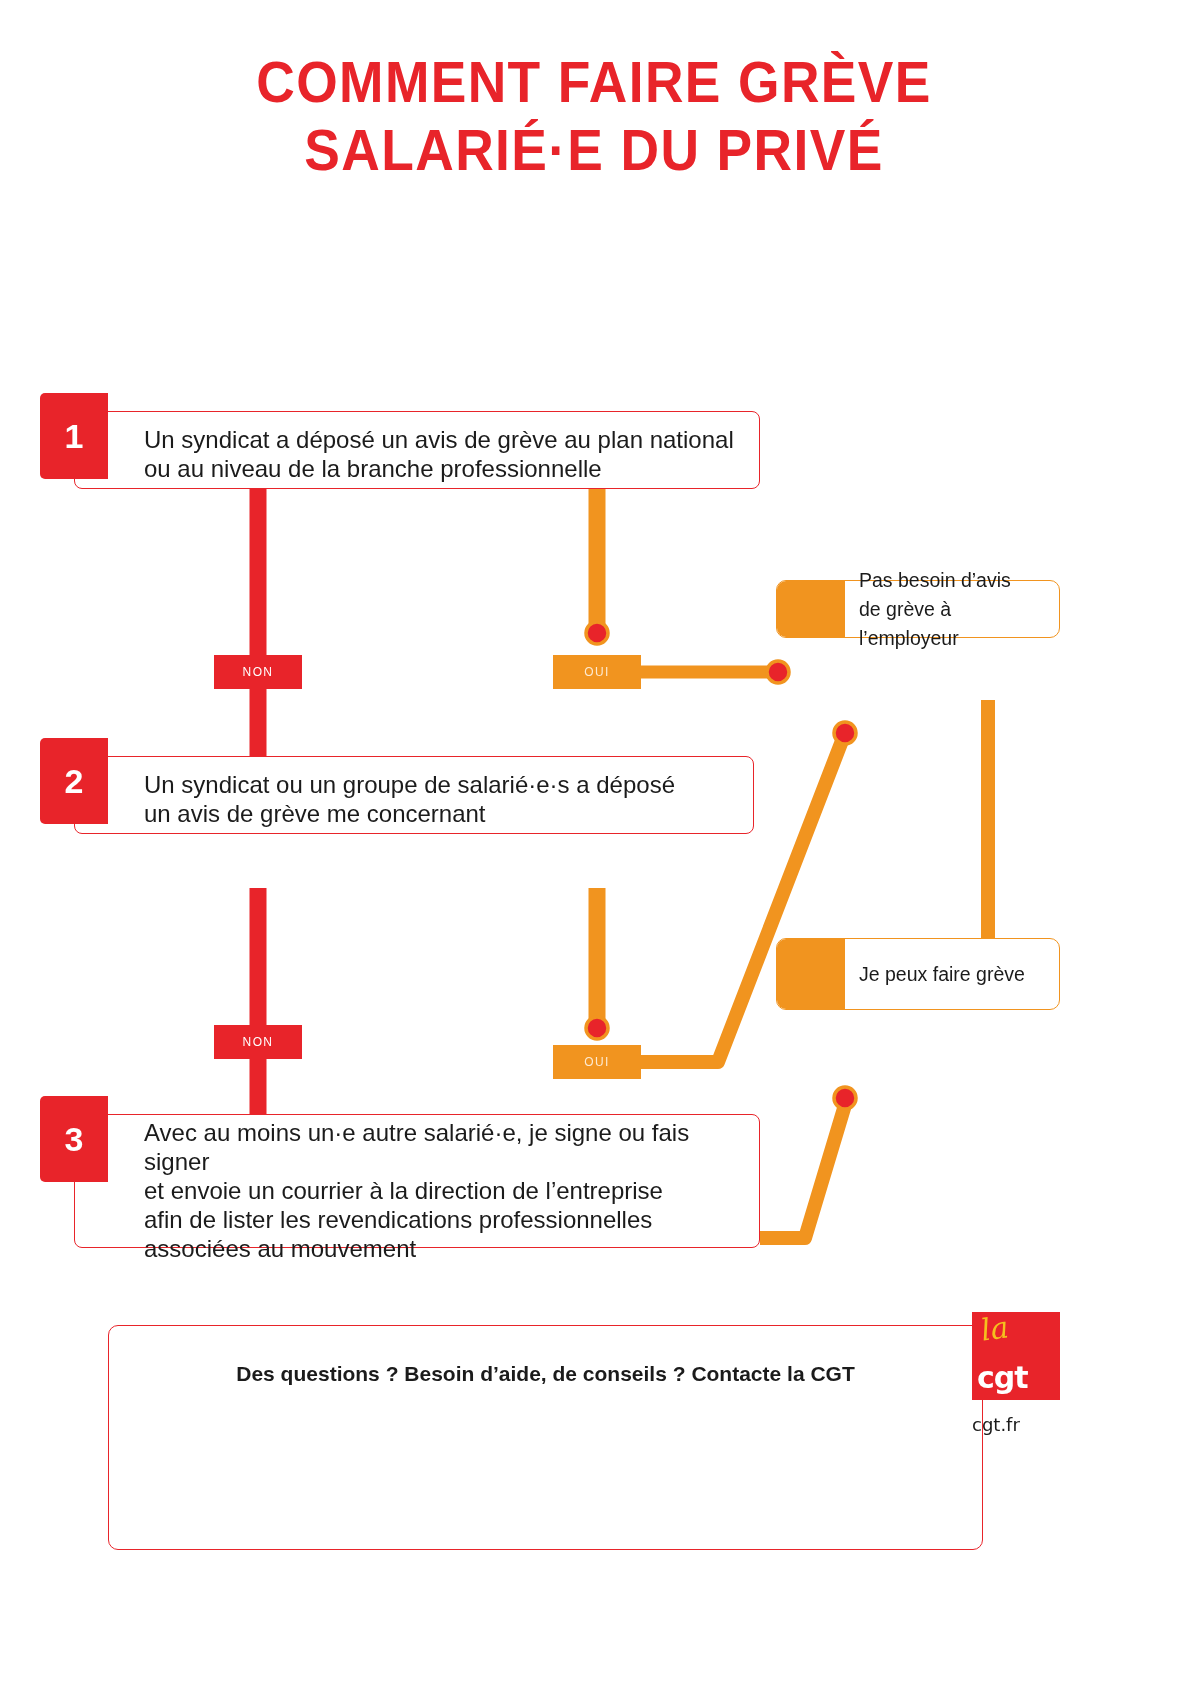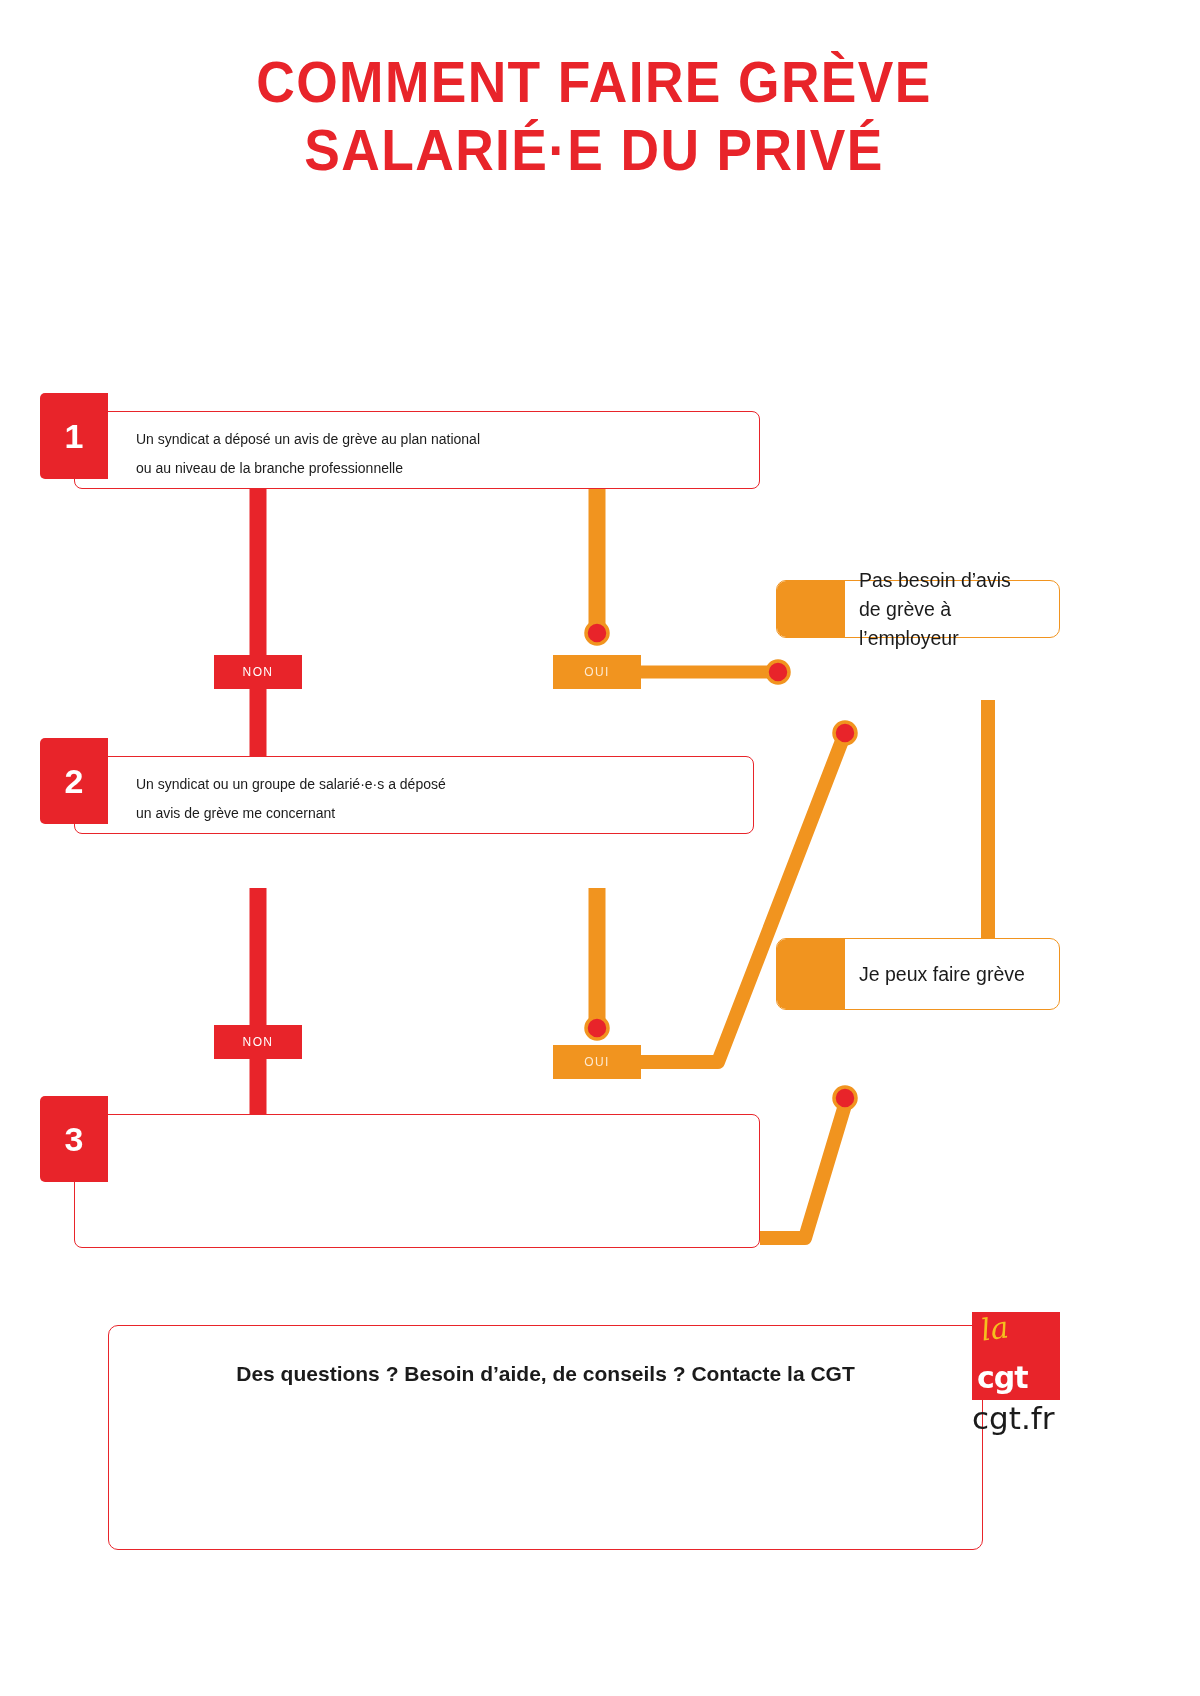--- a/index.html
+++ b/index.html
@@ -74,24 +74,24 @@
     left: 34px;
     top: 18px;
     box-sizing: border-box;
     background: #ffffff;
     border: 1.6px solid #e8242a;
     border-radius: 8px;
     z-index: 2;
   }
   .step-text {
     position: absolute;
-    left: 96px;
+    left: 104px;
     top: 0;
     color: #1b1b1b;
-    font-size: 14px;
+    font-size: 24px;
     line-height: 29px;
     z-index: 4;
     white-space: pre-line;
   }
 
   
   .result {
     position: absolute;
     box-sizing: border-box;
     background: #ffffff;
@@ -189,22 +189,23 @@
     left: 5px;
     bottom: -2px;
     color: #ffffff;
     font-family: "DejaVu Sans", sans-serif;
     font-weight: bold;
     font-size: 30px;
     line-height: 48px;
     letter-spacing: -1px;
   }
   .logo-url {
+    margin-top: 14px;
     color: #1b1b1b;
-    font-size: 31px;
+    font-size: 18px;
     font-family: "DejaVu Sans", sans-serif;
   }
 </style>
 </head>
 <body>
 
 <div class="title-block">
   <div class="title-line">COMMENT FAIRE GRÈVE</div>
   <div class="title-line">SALARIÉ·E DU PRIVÉ</div>
 </div>
@@ -263,20 +264,24 @@
   <div class="step-body" style="width:680px; height:78px;"></div>
   <div class="step-text" style="top:32px;">Un syndicat ou un groupe de salarié·e·s a déposé
 un avis de grève me concernant</div>
 </div>
 
 <div class="step" style="left:40px; top:1096px; width:720px; height:150px;">
   <div class="step-badge">
     <span>3</span>
   </div>
   <div class="step-body" style="width:686px; height:134px;"></div>
+  <div class="step-text" style="top:22px;">Avec au moins un·e autre salarié·e, je signe ou fais signer
+et envoie un courrier à la direction de l’entreprise
+afin de lister les revendications professionnelles
+associées au mouvement</div>
 </div>
 
 <div class="result" style="left:776px; top:580px; width:284px; height:58px;">
   <div class="result-tab"></div>
   <div class="result-text">Pas besoin d’avis
 de grève à l’employeur</div>
 </div>
 
 <div class="result" style="left:776px; top:938px; width:284px; height:72px;">
   <div class="result-tab"></div>

